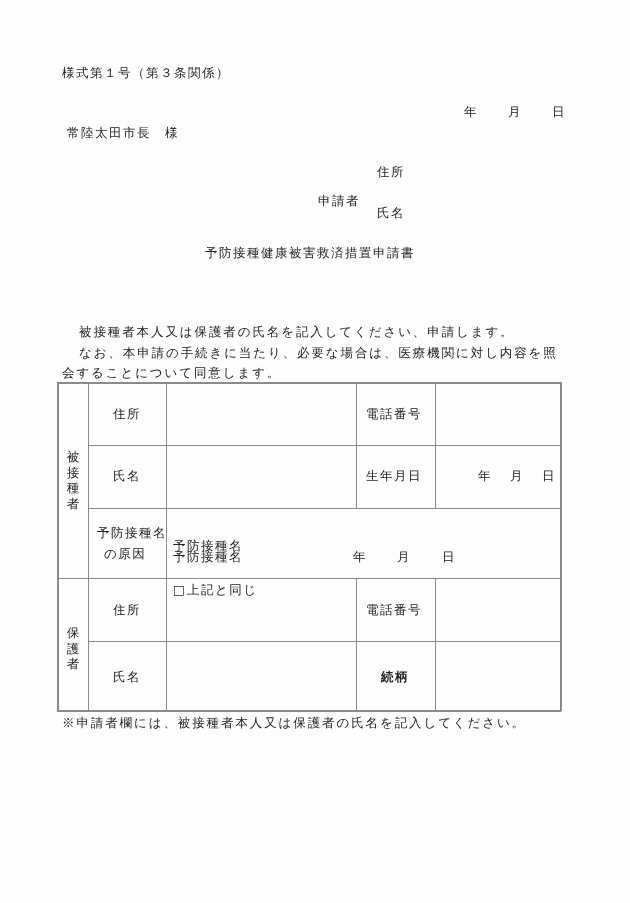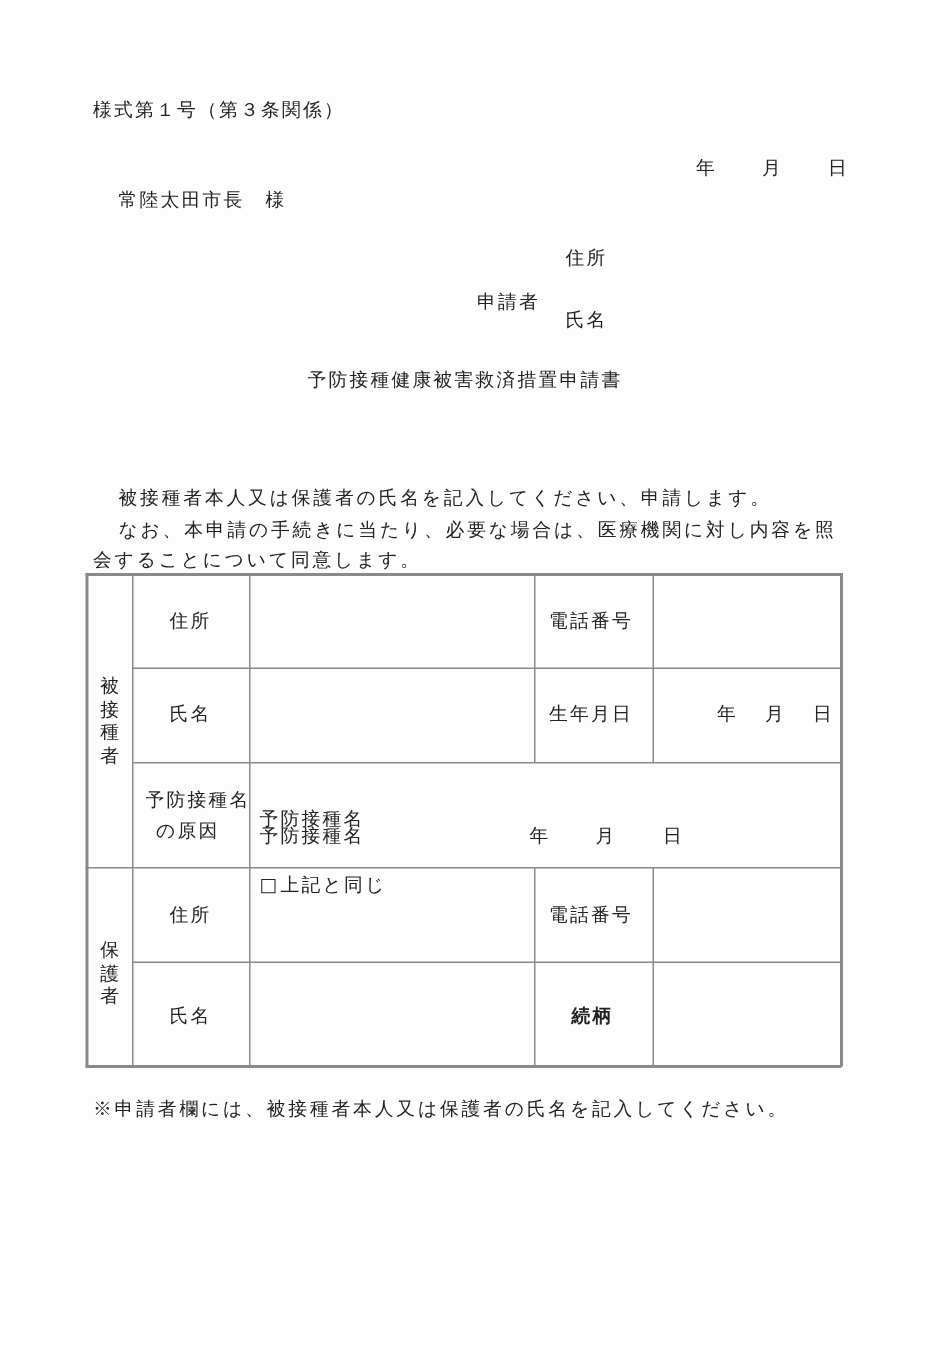--- a/index.html
+++ b/index.html
@@ -16,21 +16,21 @@
 <body>
 
 <div class="t" style="left:62px;top:67px;">様式第１号（第３条関係）</div>
 
 <div>
   <div class="t" style="left:464px;top:106px;">年</div>
   <div class="t" style="left:508px;top:106px;">月</div>
   <div class="t" style="left:552px;top:106px;">日</div>
 </div>
 
-<div class="t" style="left:79px;top:127px;text-align:center;">常陸太田市長　様</div>
+<div class="t" style="left:67px;top:127px;text-align:center;">常陸太田市長　様</div>
 
 <div class="t" style="left:318px;top:166px;margin-top:29px;">申請者</div>
 <div class="t" style="left:377px;top:166px;">住所</div>
 <div class="input-area" style="left:410px;top:160px;width:150px;height:22px;"></div>
 <div class="t" style="left:377px;top:207px;">氏名</div>
 <div class="input-area" style="left:410px;top:201px;width:150px;height:22px;"></div>
 
 <div class="t" style="left:205px;top:247px;">予防接種健康被害救済措置申請書</div>
 
 <div class="t" style="left:79px;top:326px;letter-spacing:1.9px;">被接種者本人又は保護者の氏名を記入してください、申請します。</div>
@@ -103,13 +103,13 @@
   </div>
   <div class="cell-t" style="left:309px;top:222px;">電話番号</div>
   <div class="input-area" style="left:379px;top:197px;width:124px;height:62px;"></div>
 
   <div class="cell-t" style="left:56px;top:289px;">氏名</div>
   <div class="input-area" style="left:110px;top:260px;width:189px;height:68px;"></div>
   <div class="cell-t" style="left:324px;top:289px;font-weight:bold;">続柄</div>
   <div class="input-area" style="left:379px;top:260px;width:124px;height:68px;"></div>
 </div>
 
-<div class="t" style="left:62px;top:717px;letter-spacing:1.9px;margin-top:16px;">※申請者欄には、被接種者本人又は保護者の氏名を記入してください。</div>
+<div class="t" style="left:62px;top:717px;letter-spacing:1.9px;">※申請者欄には、被接種者本人又は保護者の氏名を記入してください。</div>
 
 </body></html>

